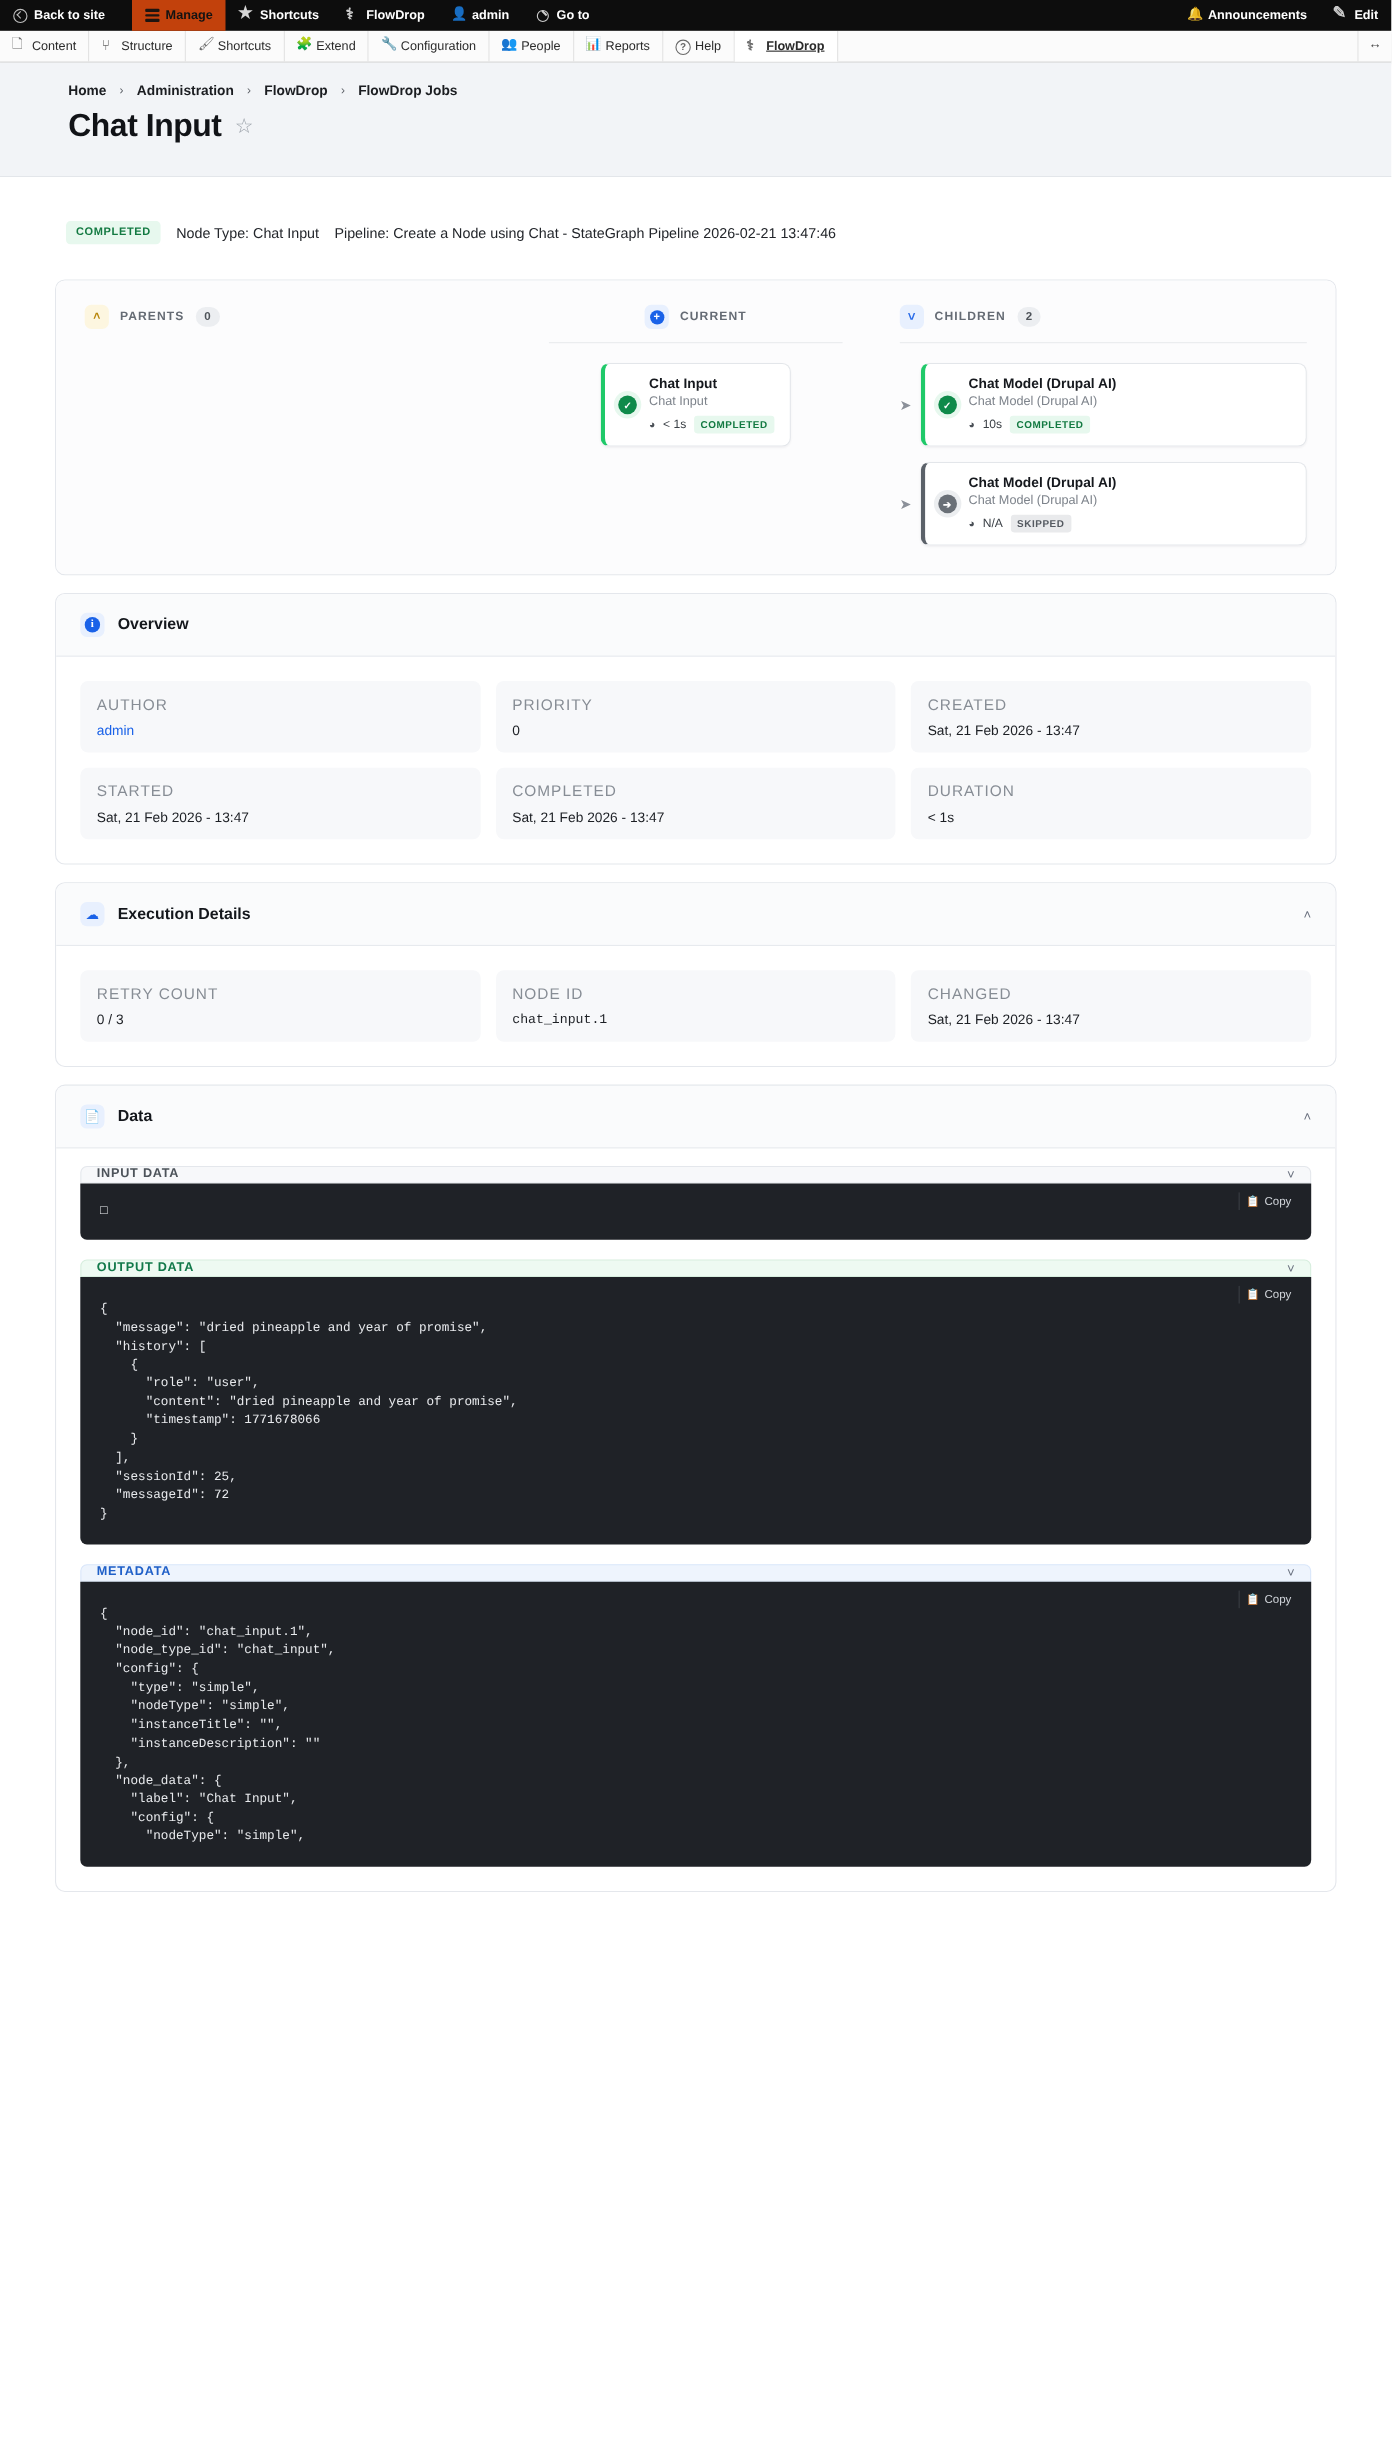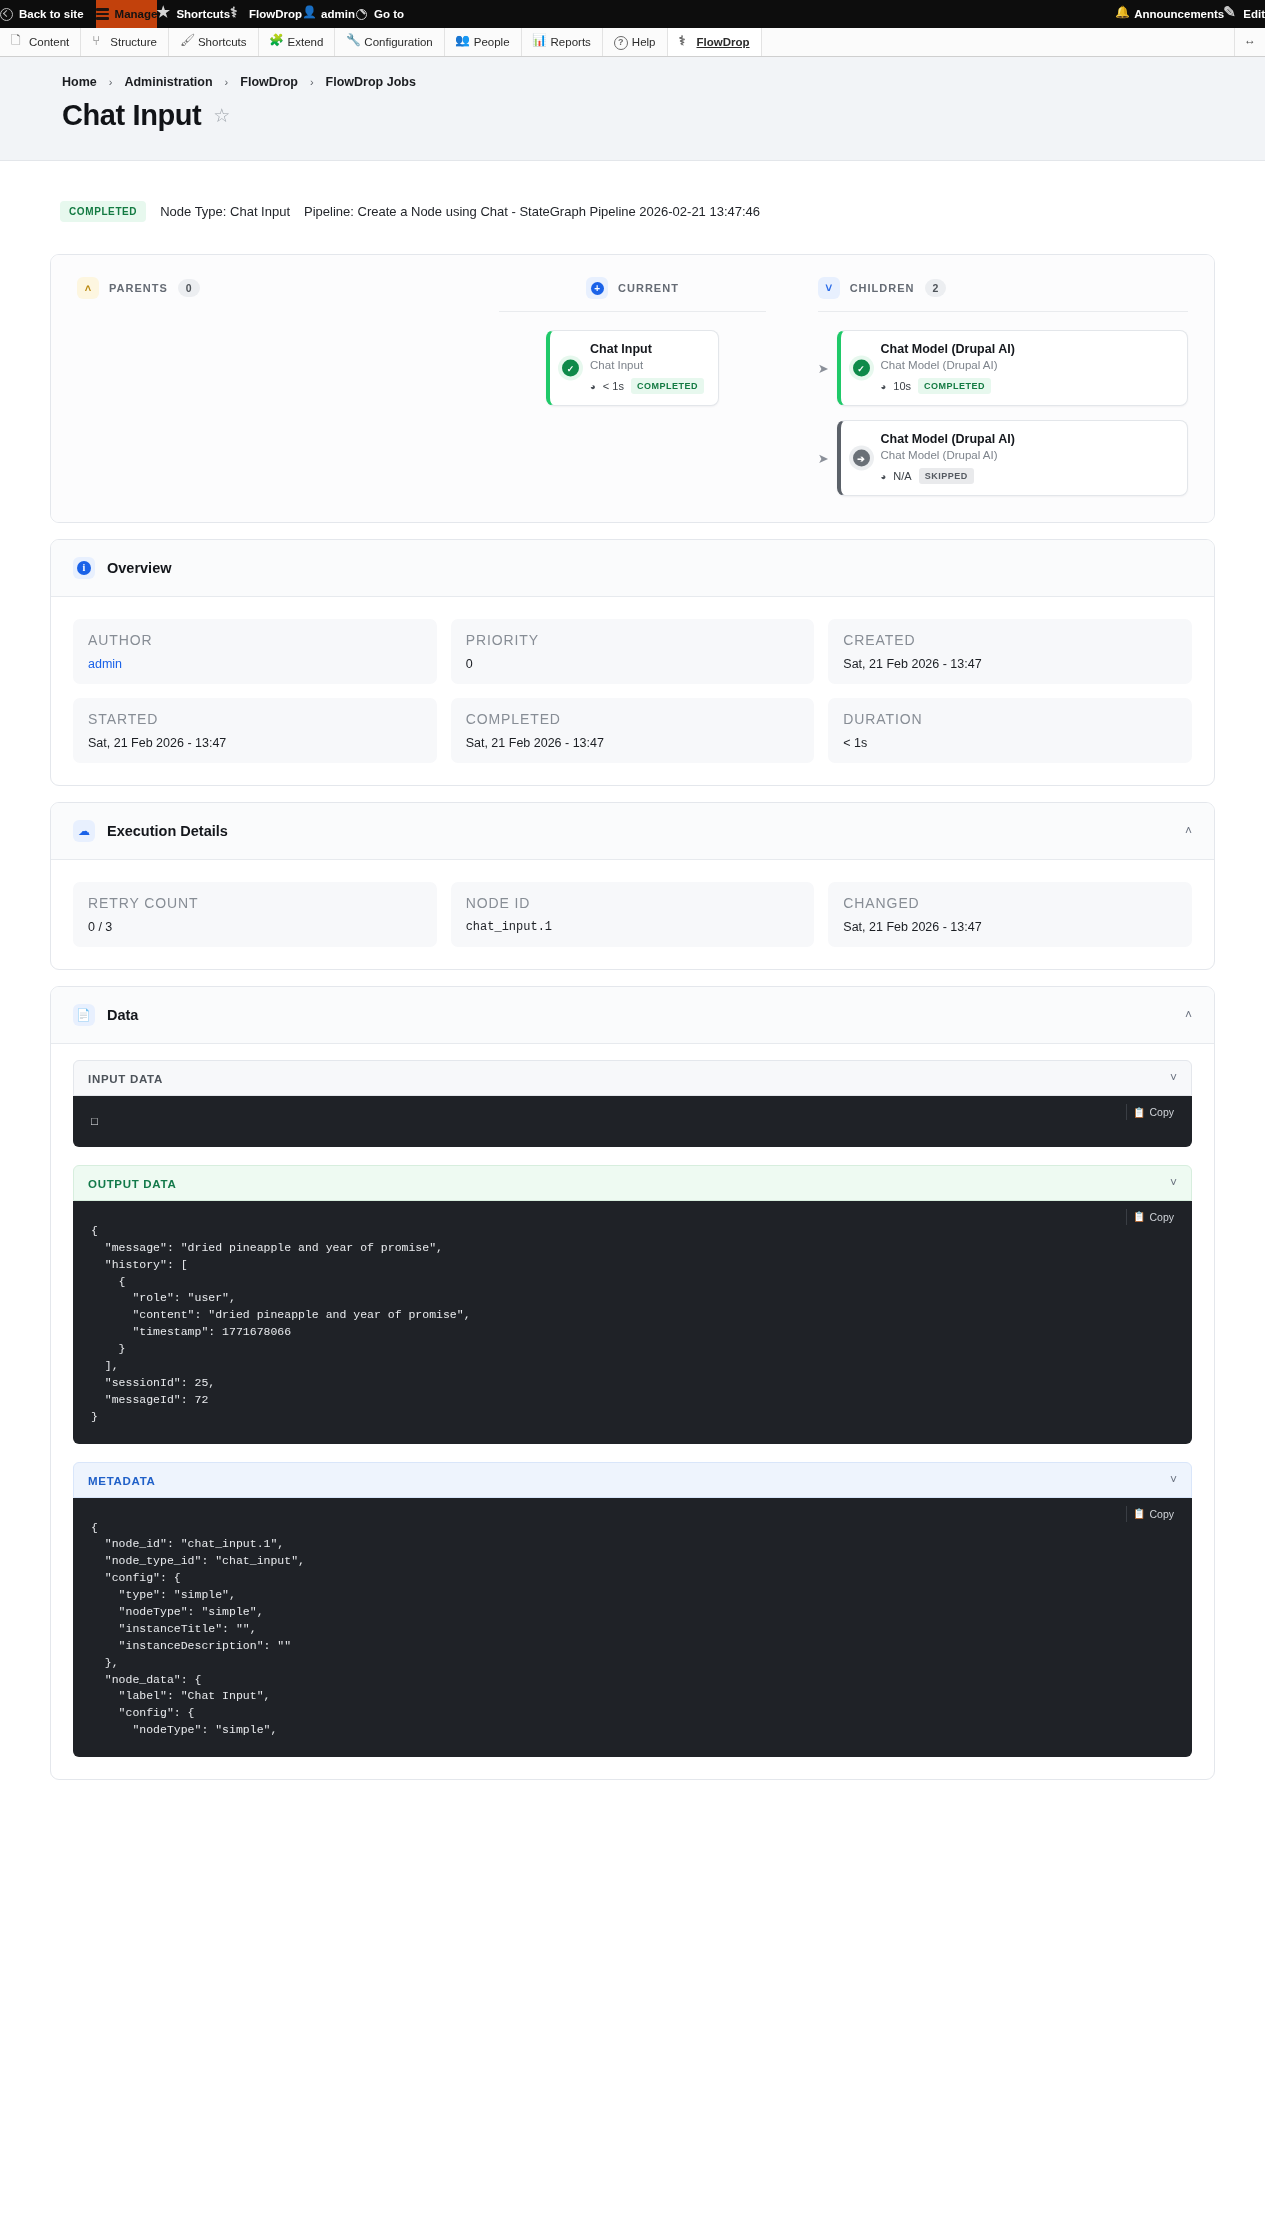--- a/index.html
+++ b/index.html
@@ -18,21 +18,21 @@
     align-items: stretch;
     color: #fff;
     font-size: 11.5px;
     font-weight: bold;
     position: relative;
   }
   .tb-item {
     display: flex;
     align-items: center;
     gap: 6px;
-    padding: 0 0;
+    padding: 0 12px;
     color: #fff;
     white-space: nowrap;
     cursor: pointer;
   }
   .tb-item.active { background: #c2410c; color: #131313; margin-left: 12px; }
   .tb-spacer { flex: 1 1 auto; }
   .tb-ico { width: 13px; height: 13px; display: inline-block; flex: none;
             position: relative; opacity: .92; }
 
   
@@ -262,23 +262,23 @@
     color: #878d95; text-transform: uppercase; margin-bottom: 9px;
   }
   .f-value { font-size: 12.5px; color: #1c1f24; }
   .f-value a { color: #1a62e8; text-decoration: none; cursor: pointer; }
   .f-value.mono { font-family: "Liberation Mono", monospace; font-size: 12px; }
 
   
   .data-body { padding: 16px 22px 22px 22px; }
   .sub-panel { margin-bottom: 18px; }
   .sub-head {
-    display: flex; align-items: flex-end; justify-content: space-between;
+    display: flex; align-items: flex-start; justify-content: space-between;
     border: 1px solid #e4e7ec; border-radius: 6px 6px 0 0;
-    padding: 10px 14px; background: #f7f8fa;
+    padding: 0 14px; background: #f7f8fa;
   }
   .sub-head.green-h { background: #eefaf2; border-color: #d7eede; }
   .sub-head.blue-h  { background: #eef4fd; border-color: #d9e6fa; }
   .sub-label {
     font-size: 11.5px; font-weight: bold; letter-spacing: .7px;
     text-transform: uppercase; color: #4d535a;
   }
   .sub-head.green-h .sub-label { color: #12794a; }
   .sub-head.blue-h  .sub-label { color: #2060c8; }
 

